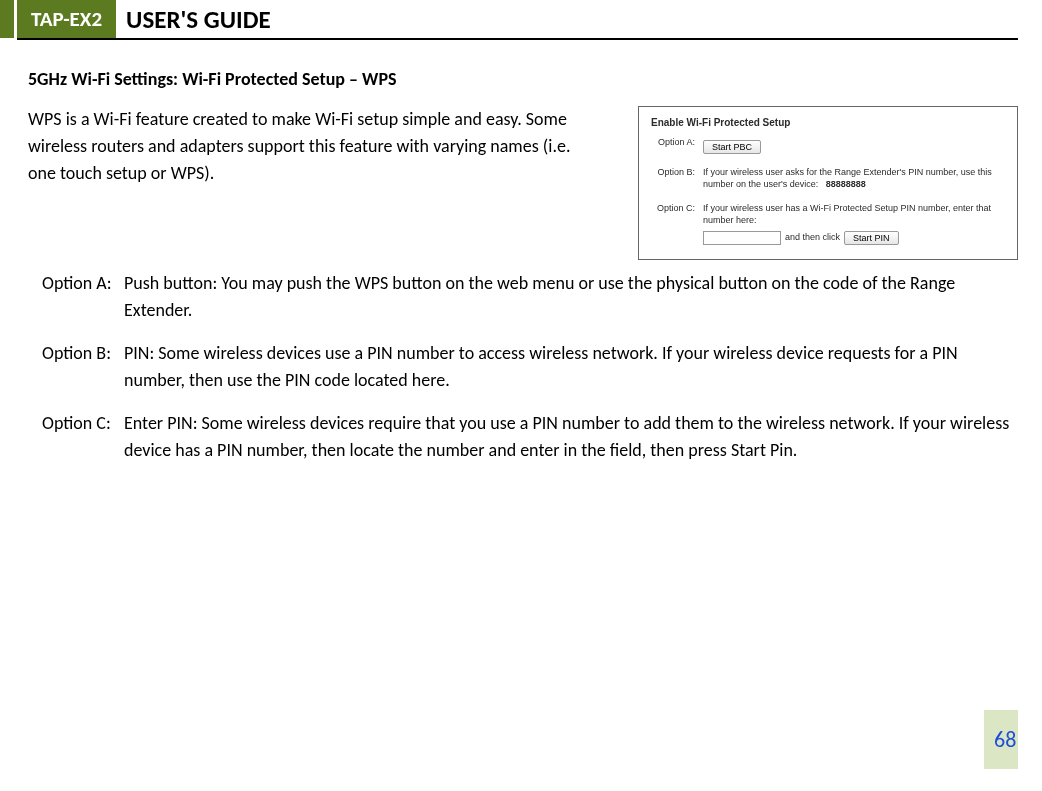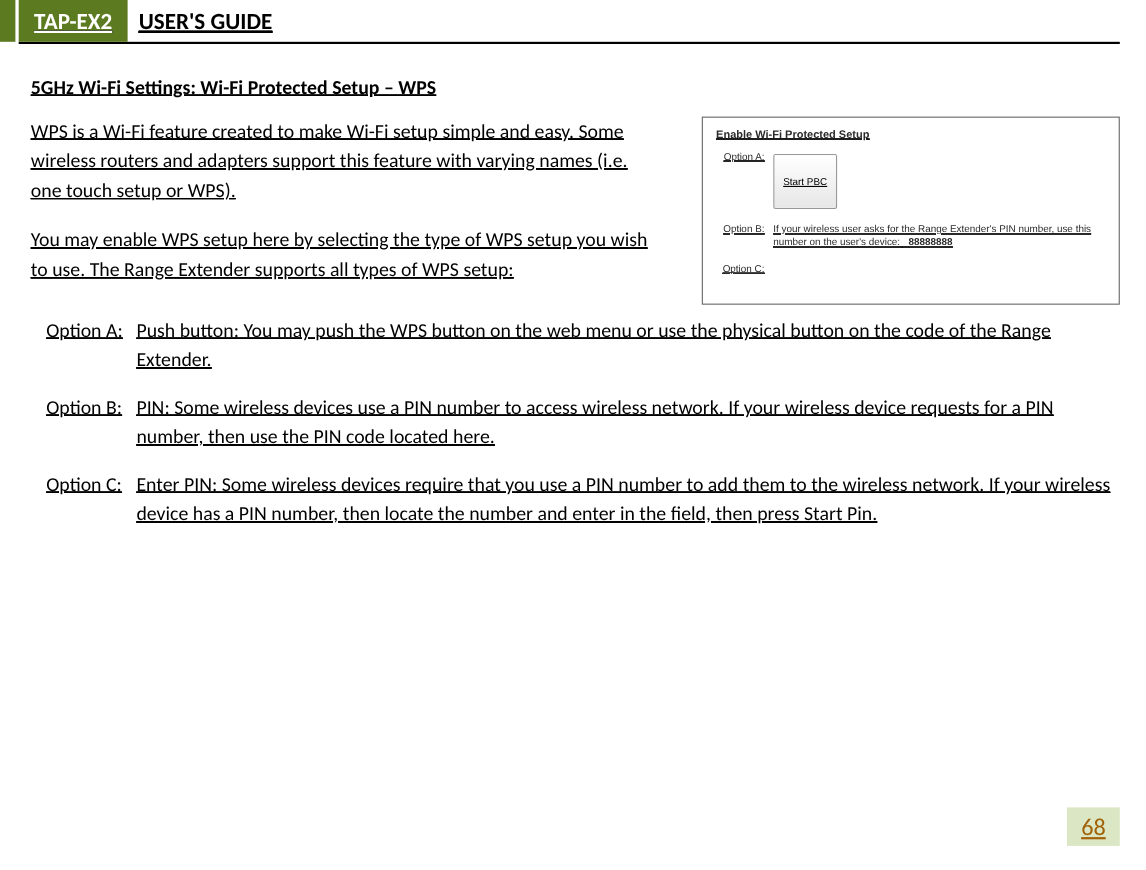--- a/index.html
+++ b/index.html
@@ -1,19 +1,18 @@
 <!DOCTYPE html>
 <html><head>
   <meta charset="utf-8">
   <style>
     * {
       margin: 0;
       padding: 0;
       box-sizing: border-box;
-      text-decoration: underline;
     }
     body {
       font-family: Calibri, Arial, sans-serif;
       width: 1042px;
       height: 791px;
       background: white;
       position: relative;
       color: #000;
     }
     .header {
@@ -37,21 +36,21 @@
       min-height: 38px;
       background: #5c7a1f;
       margin-right: 3px;
     }
     .header-row {
       display: flex;
       align-items: stretch;
     }
     .header-title {
       font-weight: bold;
-      font-size: 21px;
+      font-size: 25px;
       margin-left: 10px;
     }
     .content {
       padding: 28px 24px 0 28px;
     }
     .section-title {
       font-weight: bold;
       font-size: 18px;
       margin-bottom: 16px;
     }
@@ -93,21 +92,21 @@
       width: 52px;
       flex-shrink: 0;
       text-align: right;
       padding-right: 8px;
     }
     .option-body {
       flex: 1;
     }
     .wps-button {
       font-size: 9px;
-      padding: 19px 8px;
+      padding: 1px 8px;
       border: 1px solid #999;
       background: linear-gradient(#fff, #e6e6e6);
       border-radius: 2px;
       margin-top: 4px;
       display: inline-block;
       cursor: pointer;
     }
     .pin-input {
       width: 78px;
       font-size: 9px;
@@ -136,24 +135,24 @@
       flex-shrink: 0;
     }
     .option-item-text {
       flex: 1;
     }
     .page-number {
       position: absolute;
       bottom: 22px;
       right: 24px;
       background: #dbe6c4;
-      color: #a16207;
+      color: #1d4ed8;
       font-size: 22px;
-      padding: 4px 10px;
-      width: 48px;
+      padding: 16px 10px;
+      width: 34px;
       text-align: center;
     }
     .bold {
       font-weight: bold;
     }
   </style>
 </head>
 <body>
 
 <div class="header-row">
@@ -163,21 +162,20 @@
     <div class="header-title">USER'S GUIDE</div>
   </div>
 </div>
 
 <div class="content">
   <div class="section-title">5GHz Wi-Fi Settings: Wi-Fi Protected Setup – WPS</div>
 
   <div class="intro-wrapper">
     <div class="intro-text">
       <p>WPS is a Wi-Fi feature created to make Wi-Fi setup simple and easy. Some wireless routers and adapters support this feature with varying names (i.e. one touch setup or WPS).</p>
-      <p>You may enable WPS setup here by selecting the type of WPS setup you wish to use. The Range Extender supports all types of WPS setup:</p>
     </div>
 
     <div class="screenshot-panel">
       <div class="panel-title">Enable Wi-Fi Protected Setup</div>
 
       <div class="option-row">
         <div class="option-label">Option A:</div>
         <div class="option-body">
           <button class="wps-button">Start PBC</button>
         </div>
@@ -187,20 +185,26 @@
         <div class="option-label">Option B:</div>
         <div class="option-body">
           <span>If your wireless user asks for the Range Extender's PIN number, use this number on the user's device:</span>
           <span>&nbsp;&nbsp;<span class="bold">88888888</span></span>
         </div>
       </div>
 
       <div class="option-row" style="margin-bottom:0;">
         <div class="option-label">Option C:</div>
         <div class="option-body">
+          <div>If your wireless user has a Wi-Fi Protected Setup PIN number, enter that number here:</div>
+          <div class="pin-row">
+            <input class="pin-input" type="text" style="">
+            <span>and then click</span>
+            <button class="wps-button" style="margin-top:0;">Start PIN</button>
+          </div>
         </div>
       </div>
     </div>
   </div>
 
   <div class="options-list">
     <div class="option-item">
       <div class="option-item-label">Option A:</div>
       <div class="option-item-text">Push button: You may push the WPS button on the web menu or use the physical button on the code of the Range Extender.</div>
     </div>

